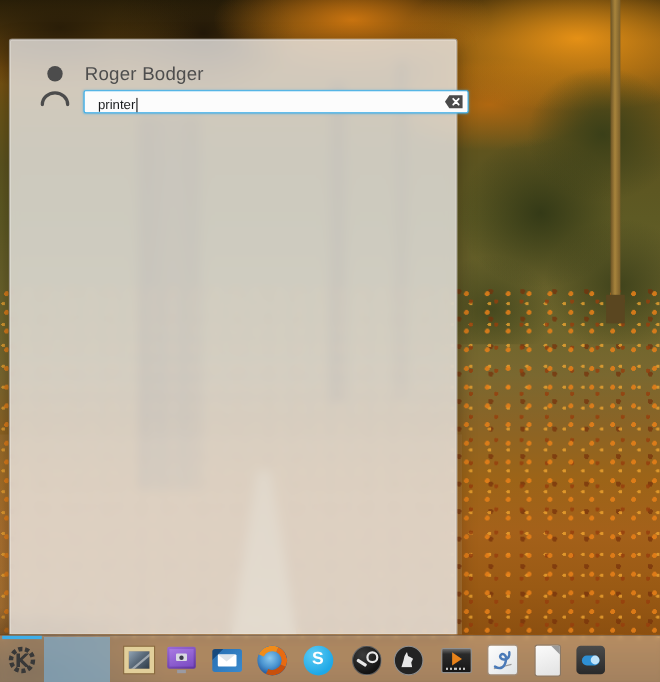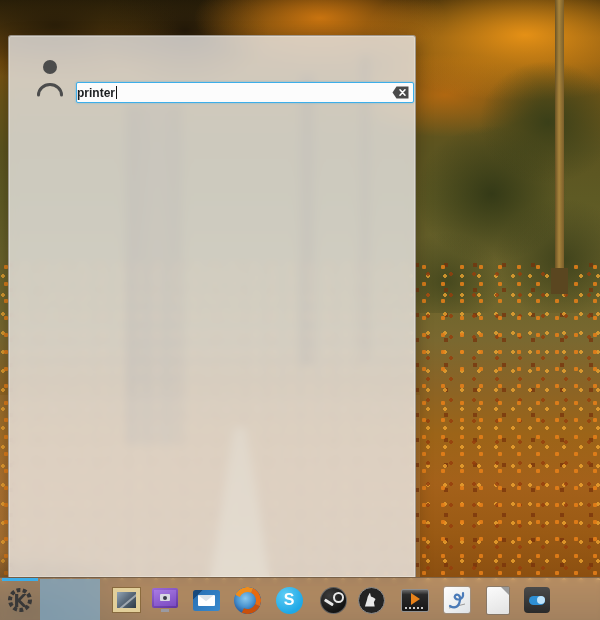--- a/index.html
+++ b/index.html
@@ -55,21 +55,21 @@
     backdrop-filter:blur(5px) saturate(0.85);
     -webkit-backdrop-filter:blur(5px) saturate(0.85);
     border:1px solid rgba(95,88,78,0.45); border-bottom:none;
     border-radius:3px 3px 0 0;
     box-shadow:0 4px 16px rgba(25,15,5,0.35), inset 0 0 0 1px rgba(255,255,255,0.25); }
   .avatar { position:absolute; left:26px; top:21px; }
   .uname { position:absolute; left:68px; top:22px; font-size:17px; color:#4e4e4e; letter-spacing:0.2px; }
   .search { position:absolute; left:67px; top:46px; width:316px; height:19px;
     background:#fcfcfc; border:1px solid #3daee9; border-radius:2px;
     box-shadow:0 0 2px rgba(61,174,233,0.65);
-    display:flex; align-items:center; padding:0 20px 0 0;font-weight:bold; }
+    display:flex; align-items:flex-end; padding:0 20px 0 12px; }
   .search .txt { font-size:12px; color:#1c1e20; white-space:pre; }
   .caret { width:1px; height:13px; background:#111; margin-left:1px; }
   .clear-btn { position:absolute; right:4px; top:3px; width:17px; height:13px; cursor:pointer; }
   .results { position:absolute; left:0; top:75px; width:100%; height:467px; }
 
   
   .taskbar { position:absolute; left:0; top:577px; width:600px; height:43px; box-sizing:border-box;
     background:rgba(228,220,210,0.42);
     border-top:1px solid rgba(75,62,45,0.5);
     backdrop-filter:blur(2px) brightness(1.05);
@@ -157,20 +157,21 @@
   <div class="wp-layer wp-path"></div>
   <div class="wp-layer wp-pole"></div>
   <div class="wp-layer wp-pole-base"></div>
   <div class="wp-layer wp-darkbl"></div>
 
   <div class="popup">
     <svg class="avatar" width="30" height="40" viewBox="0 0 30 40">
       <circle cx="15" cy="10" r="7" fill="#4c4c4c"></circle>
       <path d="M3.5 38 a11.5 10.5 0 0 1 23 0" fill="none" stroke="#4c4c4c" stroke-width="3" stroke-linecap="round"></path>
     </svg>
+    <div class="uname">Roger Bodger</div>
 
     <div class="search">
       <span class="txt">printer</span>
       <span class="caret"></span>
       <svg class="clear-btn" width="17" height="13" viewBox="0 0 17 13">
         <polygon points="4.5,0.5 16.5,0.5 16.5,12.5 4.5,12.5 0.5,6.5" fill="#4a4a4a"></polygon>
         <path d="M8 3.8 L13 9.2 M13 3.8 L8 9.2" stroke="#fff" stroke-width="1.6" stroke-linecap="round"></path>
       </svg>
     </div>
 

